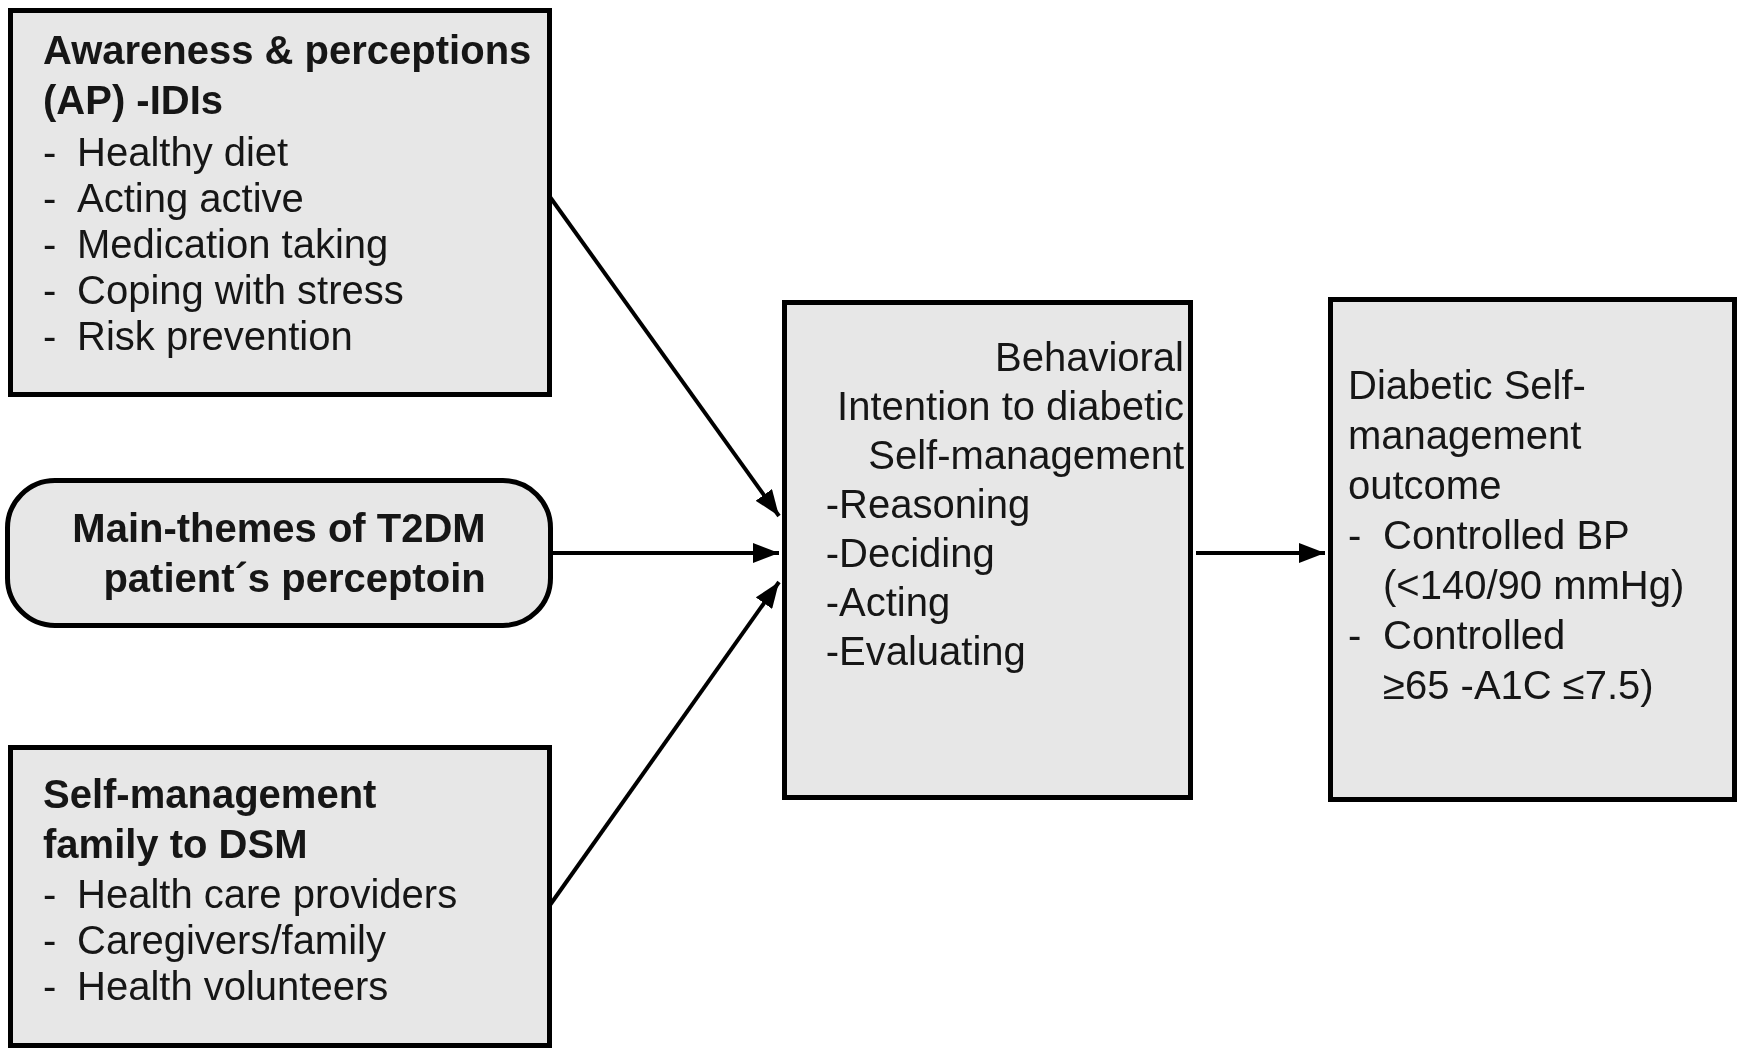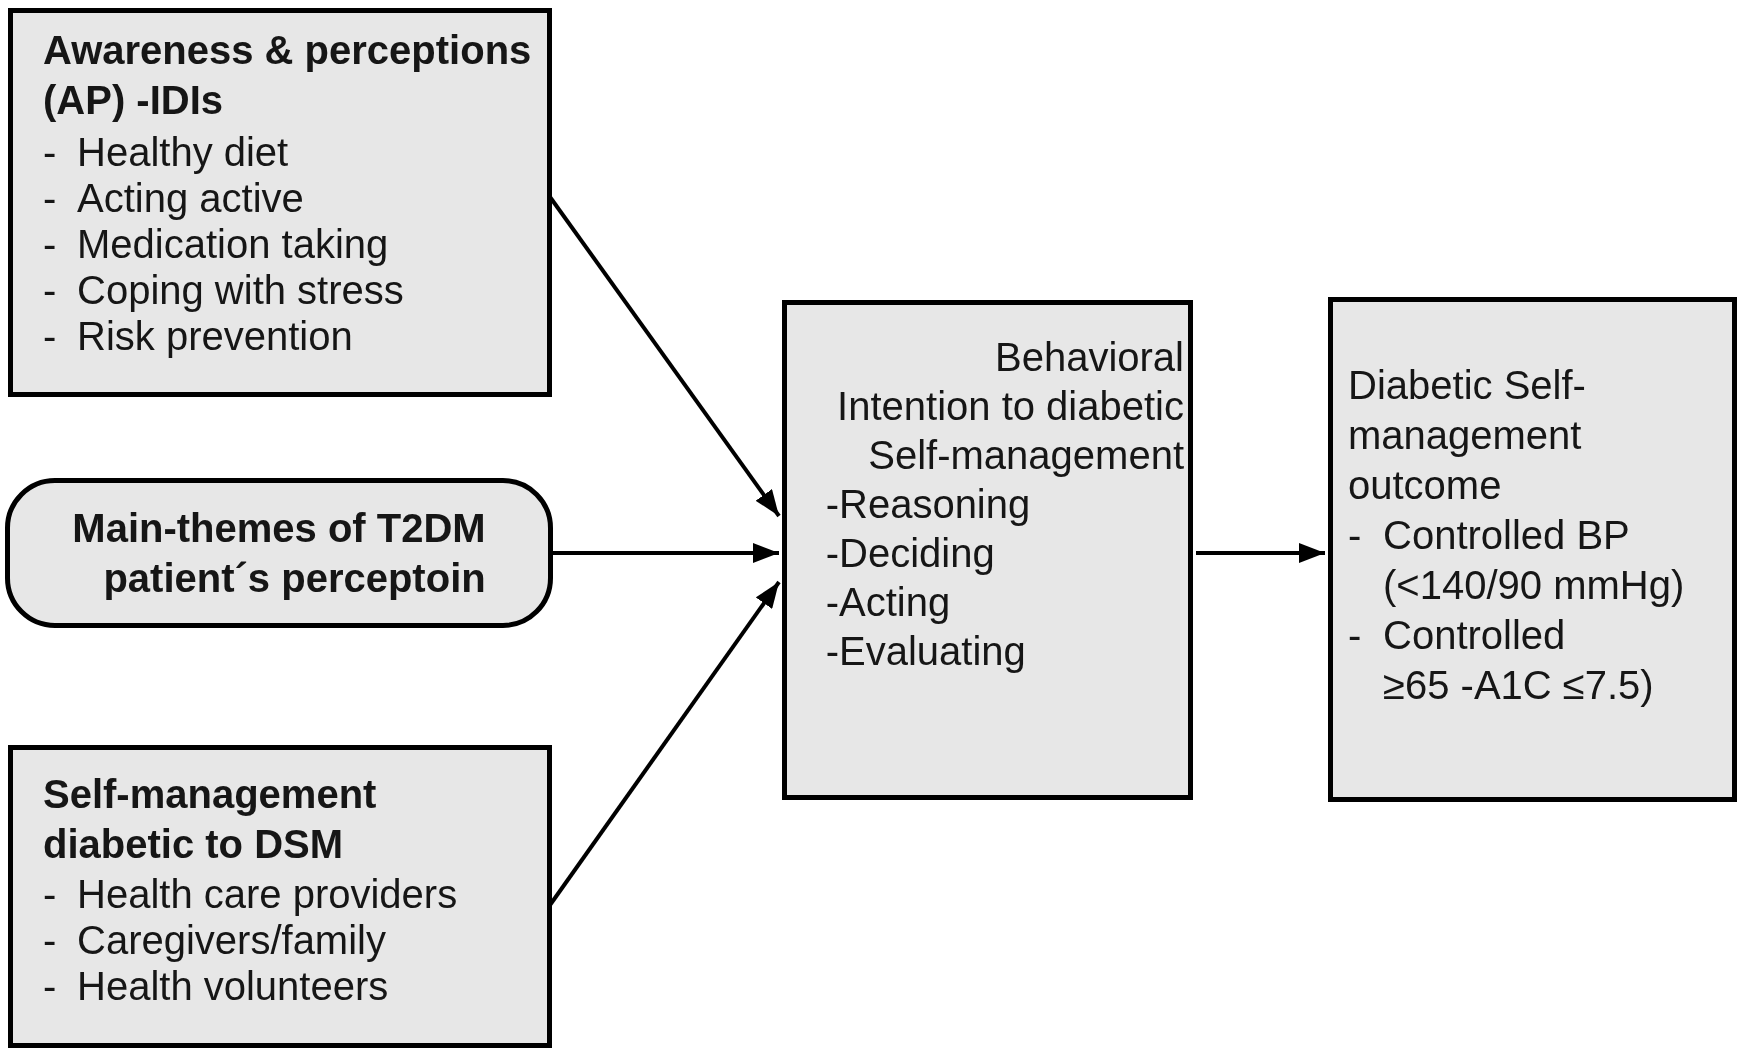--- a/index.html
+++ b/index.html
@@ -102,21 +102,21 @@
   <div class="box" id="box-main-themes">
     <div class="title">
       <span class="line">Main-themes of T2DM</span>
       <span class="line">patient´s perceptoin</span>
     </div>
   </div>
 
   <div class="box" id="box-support">
     <div class="title">
       <span class="line">Self-management</span>
-      <span class="line">diabetic to DSM</span>
+      <span class="line">family to DSM</span>
     </div>
     <ul class="items">
       <li class="item">
         <span class="bullet">-</span>
         <span class="nowrap">Health care providers</span>
       </li>
       <li class="item">
         <span class="bullet">-</span>
         <span class="nowrap">Caregivers/family</span>
       </li>

